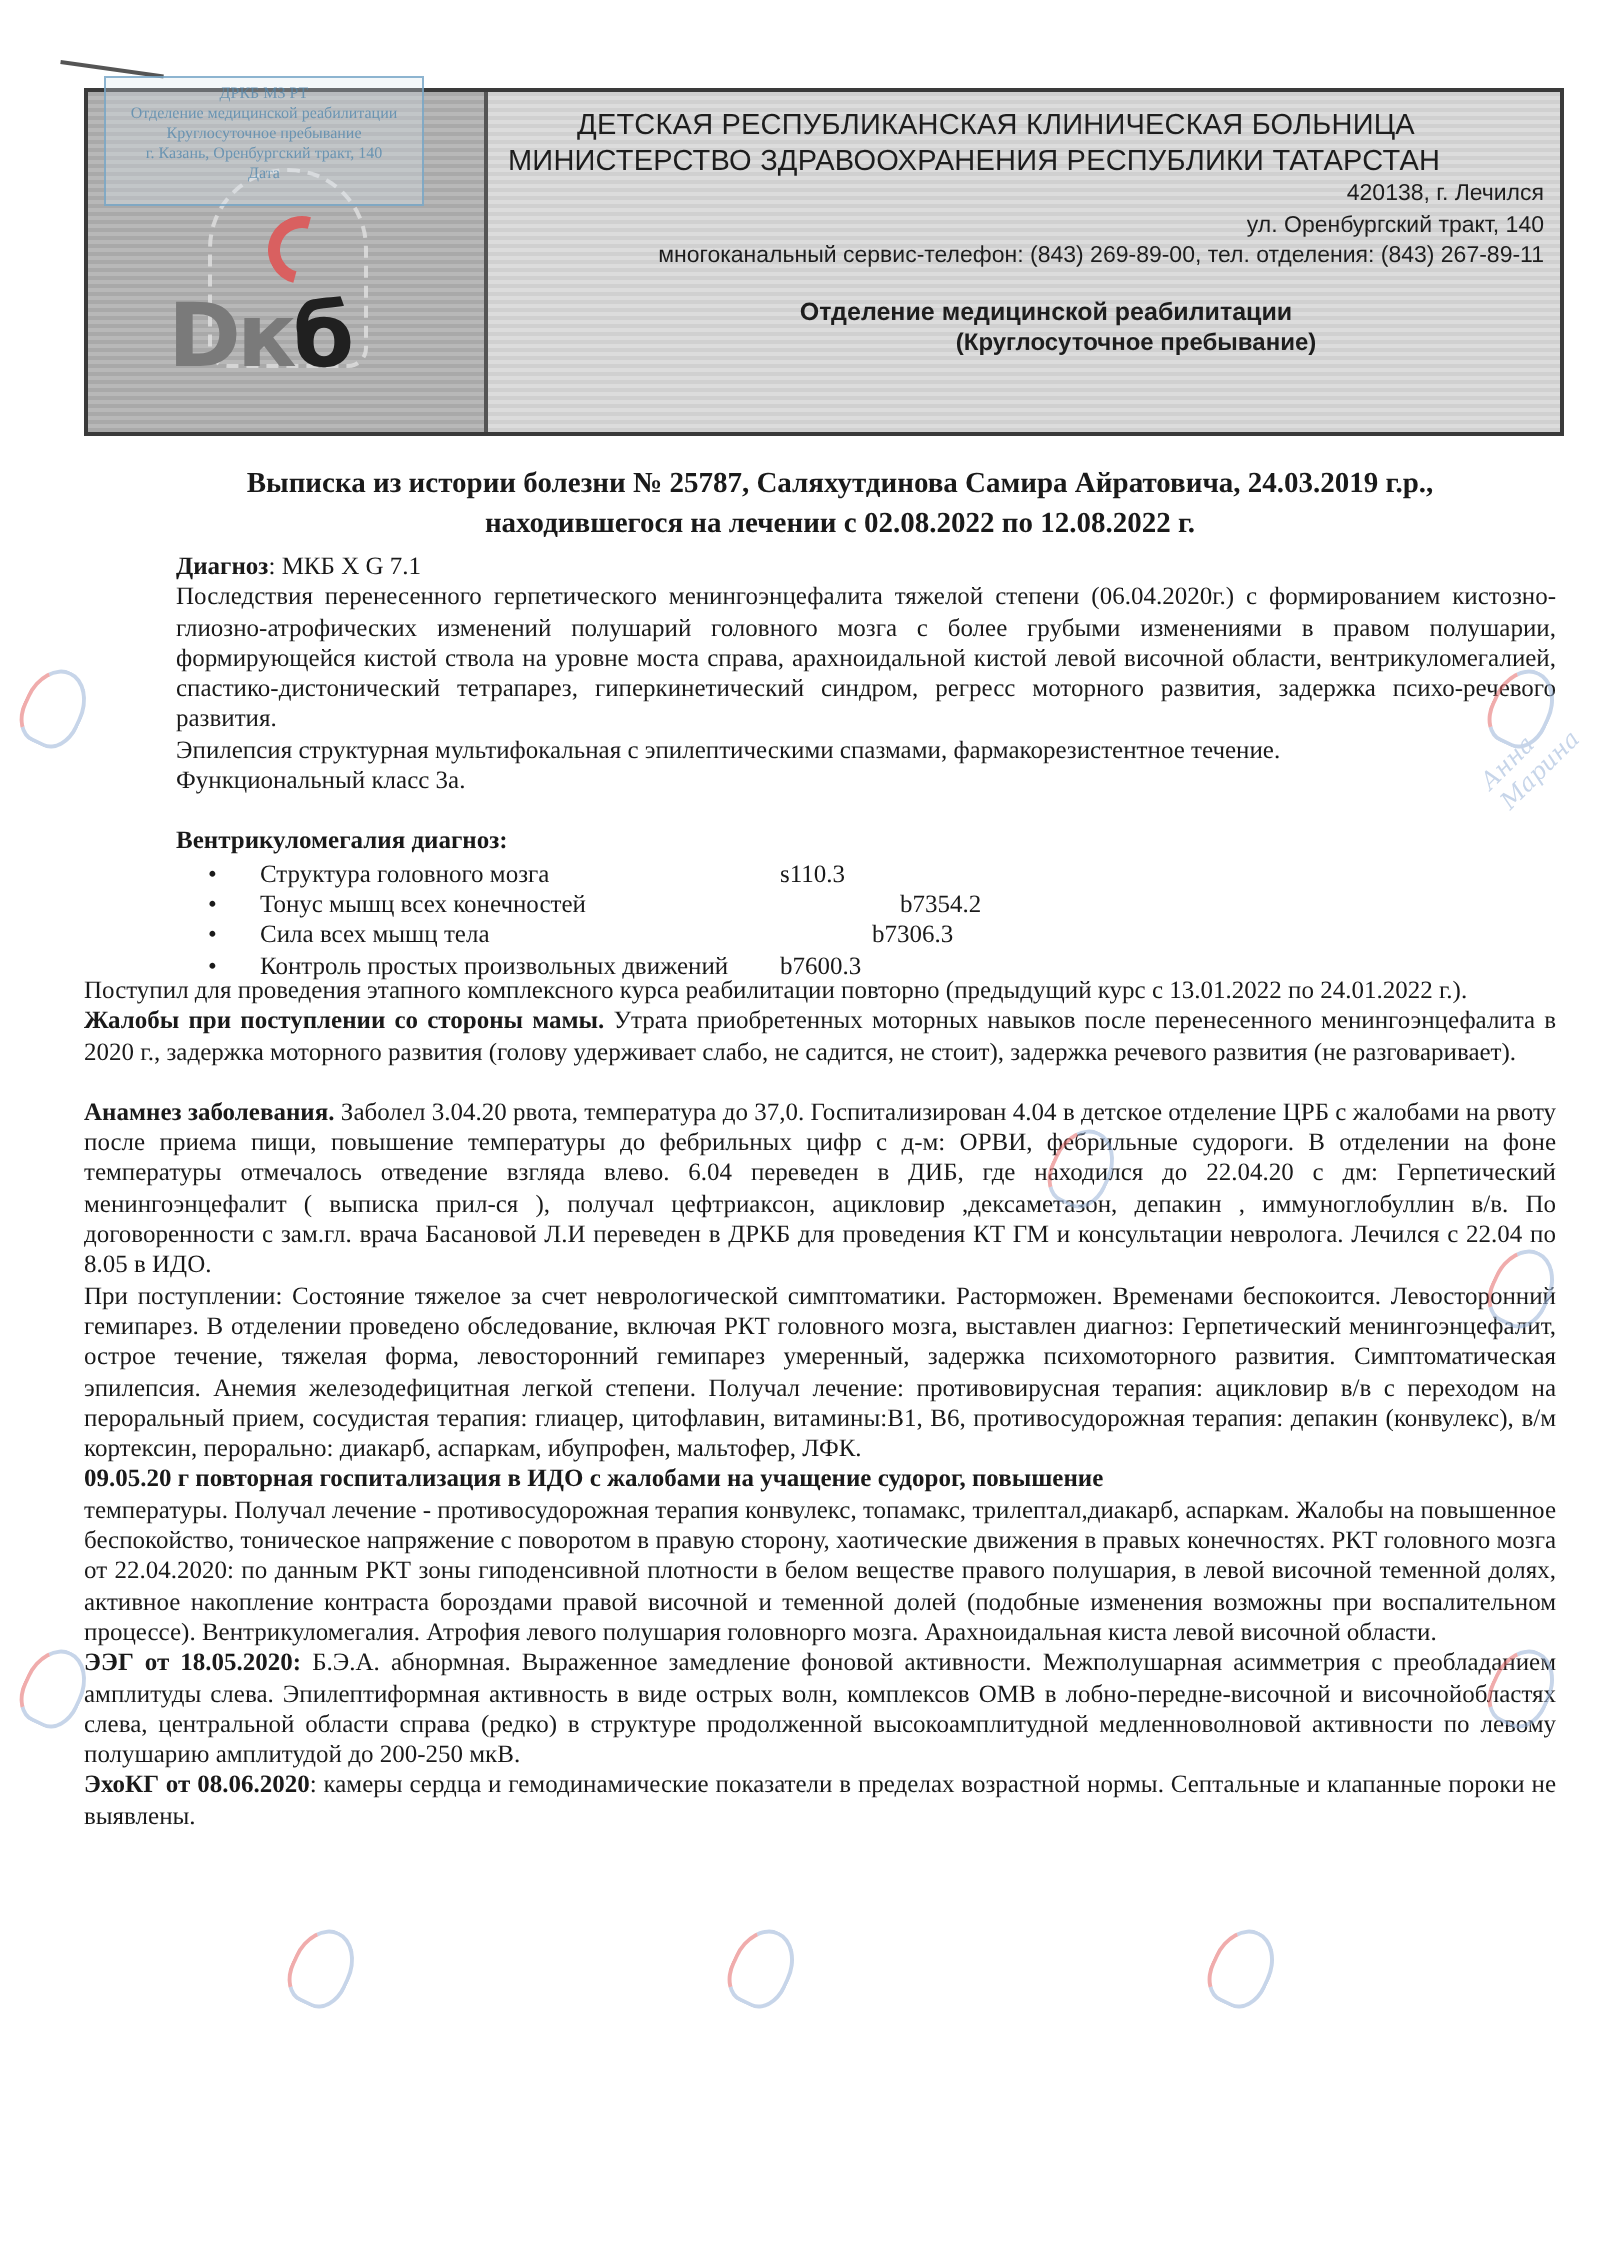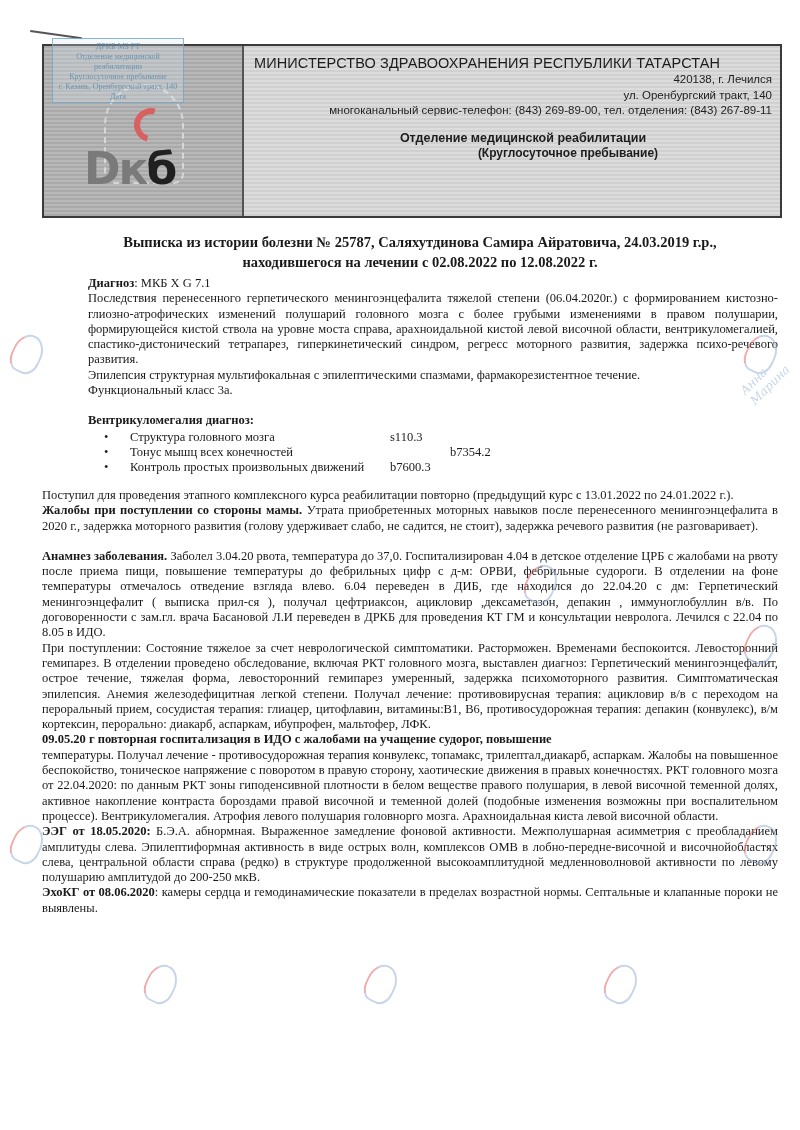--- a/index.html
+++ b/index.html
@@ -7,21 +7,21 @@
   body { position: relative; font-family: "Liberation Serif", serif; color: #1a1a1a; }
 
   .scan-mark { position: absolute; left: 30px; top: 30px; width: 52px; height: 6px; border-top: 2px solid #555; transform: rotate(8deg); transform-origin: left; }
 
   .header { position: absolute; left: 42px; top: 44px; width: 740px; height: 174px; border: 2px solid #3a3a3a; display: flex; background: #d8d8d8; }
   .header-logo { width: 200px; height: 100%; background: repeating-linear-gradient(0deg, #a9a9a9 0 2px, #b8b8b8 2px 4px); border-right: 2px solid #555; position: relative; overflow: hidden; }
   .logo-text { position: absolute; left: 40px; bottom: 22px; font-family: "DejaVu Sans", sans-serif; font-weight: bold; font-size: 44px; color: #7a7a7a; letter-spacing: -2px; }
   .logo-text span { color: #202020; }
   .logo-figure { position: absolute; left: 60px; top: 38px; width: 80px; height: 100px; border: 2px dashed #e8e8e8; border-radius: 40px 40px 10px 10px; opacity: 0.7; }
   .logo-ball { position: absolute; left: 90px; top: 62px; width: 34px; height: 34px; border-radius: 50%; border: 6px solid #d96060; border-right-color: transparent; border-bottom-color: transparent; transform: rotate(-30deg); }
-  .stamp { position: absolute; left: 52px; top: 38px; width: 132px; height: 65px; border: 1px solid #7aa8c8; color: #5e8fb2; font-size: 8px; line-height: 10px; text-align: center; padding-top: 3px; opacity: 0.85; background: rgba(220,232,240,0.35); }
+  .stamp { position: absolute; left: 52px; top: 38px; width: 160px; height: 65px; border: 1px solid #7aa8c8; color: #5e8fb2; font-size: 8px; line-height: 10px; text-align: center; padding-top: 3px; opacity: 0.85; background: rgba(220,232,240,0.35); }
 
   .header-info { flex: 1; background: repeating-linear-gradient(0deg, #d0d0d0 0 2px, #dcdcdc 2px 4px); padding: 8px 8px 0 10px; font-family: "Liberation Sans", sans-serif; color: #1d1d1d; }
   .org-line { font-size: 14.5px; line-height: 18px; letter-spacing: 0.1px; }
   .org-line.l1 { text-align: center; padding-right: 30px; }
   .addr { text-align: right; font-size: 11.5px; line-height: 15.5px; }
   .addr .link { text-decoration: underline; }
   .dept { text-align: center; font-size: 12.5px; font-weight: bold; margin-top: 12px; padding-left: 20px; }
   .dept-sub { text-align: center; font-size: 12px; font-weight: bold; padding-left: 110px; line-height: 16px; }
 
   .title { position: absolute; left: 60px; top: 232px; width: 720px; text-align: center; font-size: 14.5px; font-weight: bold; line-height: 20px; }
@@ -48,20 +48,21 @@
 
 <div class="scan-mark"></div>
 
 <header class="header">
   <div class="header-logo">
     <div class="logo-figure"></div>
     <div class="logo-ball"></div>
     <div class="logo-text"><span style="color:#7a7a7a">Dк</span><span>б</span></div>
   </div>
   <div class="header-info">
+    <div class="org-line l1">ДЕТСКАЯ РЕСПУБЛИКАНСКАЯ КЛИНИЧЕСКАЯ БОЛЬНИЦА</div>
     <div class="org-line">МИНИСТЕРСТВО ЗДРАВООХРАНЕНИЯ РЕСПУБЛИКИ ТАТАРСТАН</div>
     <div class="addr">420138, г. Лечился</div>
     <div class="addr">ул. Оренбургский тракт, 140</div>
     <div class="addr">многоканальный сервис-телефон: (843) 269-89-00, тел. отделения: (843) 267-89-11</div>
     <div class="dept">Отделение медицинской реабилитации</div>
     <div class="dept-sub">(Круглосуточное пребывание)</div>
   </div>
 </header>
 
 <div class="stamp">
@@ -85,20 +86,24 @@
   <div class="gap"></div>
   <p class="bold">Вентрикуломегалия диагноз:</p>
   <ul class="rehab-list">
     <li>
         <span class="rehab-name" style="width:260px">Структура головного мозга</span>
         <span class="rehab-code">s110.3</span>
       </li>
     <li>
         <span class="rehab-name" style="width:320px">Тонус мышц всех конечностей</span>
         <span class="rehab-code">b7354.2</span>
+      </li>
+    <li>
+        <span class="rehab-name" style="width:306px">Сила всех мышц тела</span>
+        <span class="rehab-code">b7306.3</span>
       </li>
     <li>
         <span class="rehab-name" style="width:260px">Контроль простых произвольных движений</span>
         <span class="rehab-code">b7600.3</span>
       </li>
   </ul>
 </section>
 
 <section class="content wide" style="top:488px">
   <p>Поступил для проведения этапного комплексного курса реабилитации повторно (предыдущий курс с 13.01.2022 по 24.01.2022 г.).</p>

